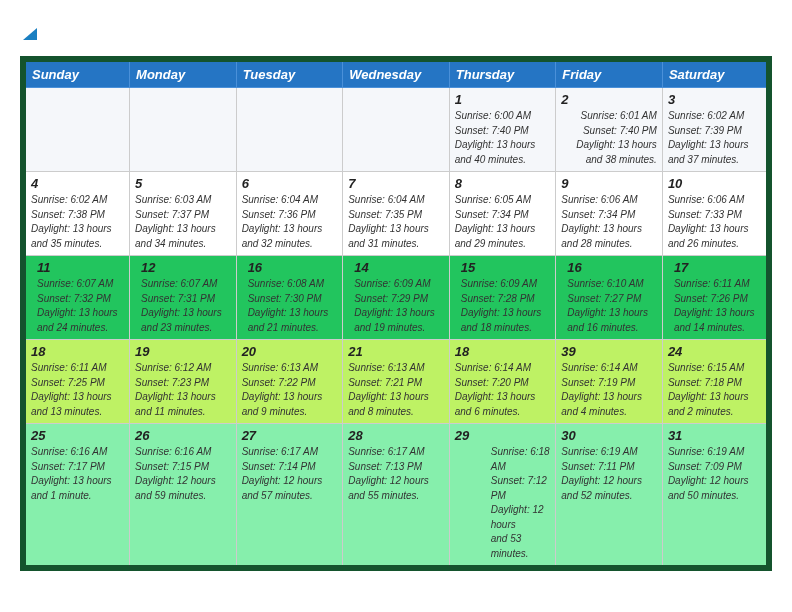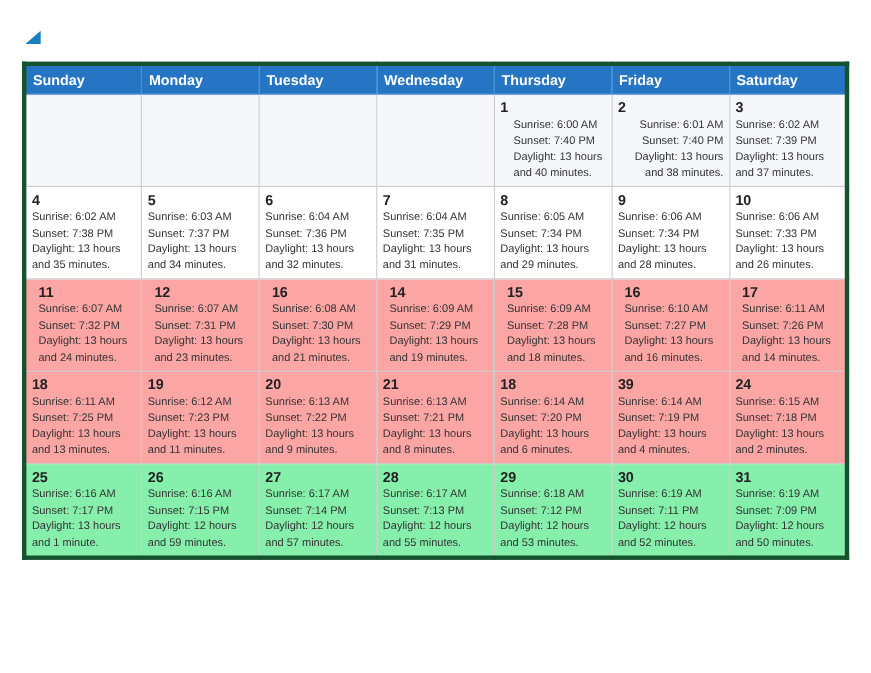--- a/index.html
+++ b/index.html
@@ -29,21 +29,22 @@
       color: #222;
       line-height: 1.1;
     }
     .title-location {
       font-size: 16px;
       color: #444;
     }
     .calendar {
       width: 100%;
       border-collapse: collapse;
-      border: 4px solid #14532d;
+      border: 6px solid #14532d;
+      font-style: italic;
     }
     .calendar th {
       background-color: #2575c4;
       color: #fff;
       font-size: 13px;
       font-weight: bold;
       text-align: left;
       padding: 5px 6px;
       border: 1px solid #4a90d9;
     }
@@ -67,22 +68,22 @@
       margin-bottom: 2px;
     }
     .day-info {
       font-size: 10px;
       color: #333;
       line-height: 1.45;
     }
     .empty { background: #f5f7fa !important; }
     .calendar tbody tr:nth-child(1) td { background: #f5f7fa; }
     .calendar tbody tr:nth-child(2) td { background: #fff; }
-    .calendar tbody tr:nth-child(3) td { background: #fca5a5; padding-left: 11px; }
-    .calendar tbody tr:nth-child(4) td { background: #fca5a5; }
+    .calendar tbody tr:nth-child(3) td { background: #22c55e; padding-left: 11px; }
+    .calendar tbody tr:nth-child(4) td { background: #bef264; }
     .calendar tbody tr:nth-child(5) td { background: #86efac; }
   </style>
 </head>
 <body>
 
 <div class="header">
   <div class="logo">
     <div style="display:flex; align-items:center; gap:2px;">
       <div style="font-size:22px; font-weight:bold; line-height:1.1;">
         <span class="logo-general"></span>
@@ -112,21 +113,21 @@
       </tr>
   </thead>
   <tbody id="calendar-body">
   <tr>
         <td class="empty"></td>
         <td class="empty"></td>
         <td class="empty"></td>
         <td class="empty"></td>
         <td>
           <span class="day-number">1</span>
-          <div class="day-info" style="white-space: pre-line; margin-left: 12px;">Sunrise: 6:00 AM
+          <div class="day-info" style="white-space: pre-line;">Sunrise: 6:00 AM
 Sunset: 7:40 PM
 Daylight: 13 hours
 and 40 minutes.</div>
         </td>
         <td>
           <span class="day-number">2</span>
           <div class="day-info" style="white-space: pre-line; text-align: right;">Sunrise: 6:01 AM
 Sunset: 7:40 PM
 Daylight: 13 hours
 and 38 minutes.</div>
@@ -316,21 +317,21 @@
         </td>
         <td>
           <span class="day-number">28</span>
           <div class="day-info" style="white-space: pre-line;">Sunrise: 6:17 AM
 Sunset: 7:13 PM
 Daylight: 12 hours
 and 55 minutes.</div>
         </td>
         <td>
           <span class="day-number">29</span>
-          <div class="day-info" style="white-space: pre-line;">Sunrise: 6:18 AM
+          <div class="day-info" style="white-space: pre-line; margin-left: 36px;">Sunrise: 6:18 AM
 Sunset: 7:12 PM
 Daylight: 12 hours
 and 53 minutes.</div>
         </td>
         <td>
           <span class="day-number">30</span>
           <div class="day-info" style="white-space: pre-line;">Sunrise: 6:19 AM
 Sunset: 7:11 PM
 Daylight: 12 hours
 and 52 minutes.</div>

